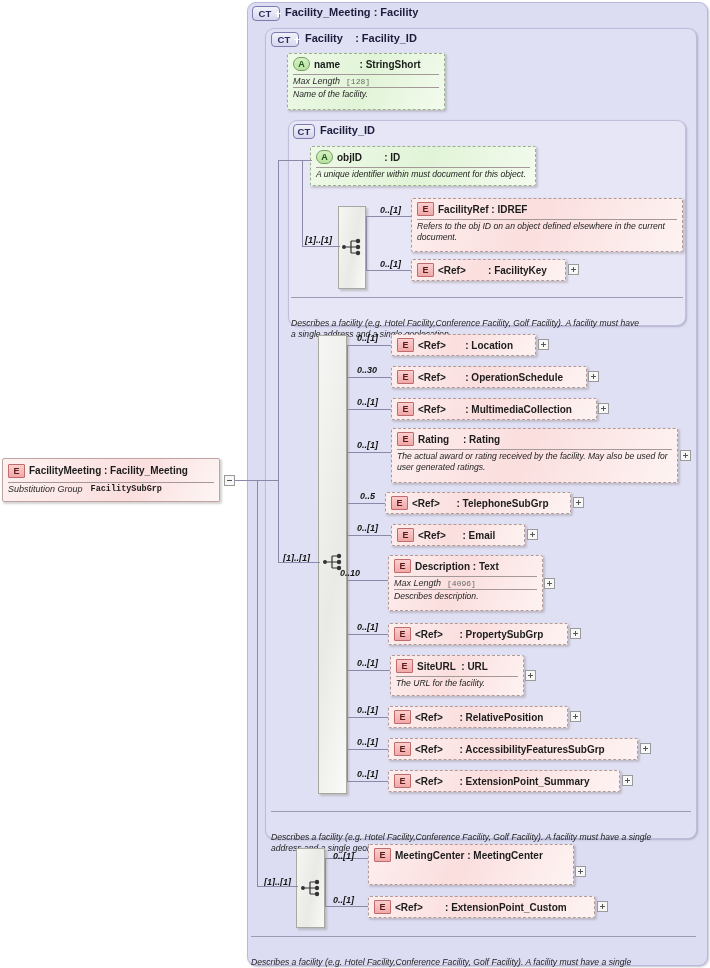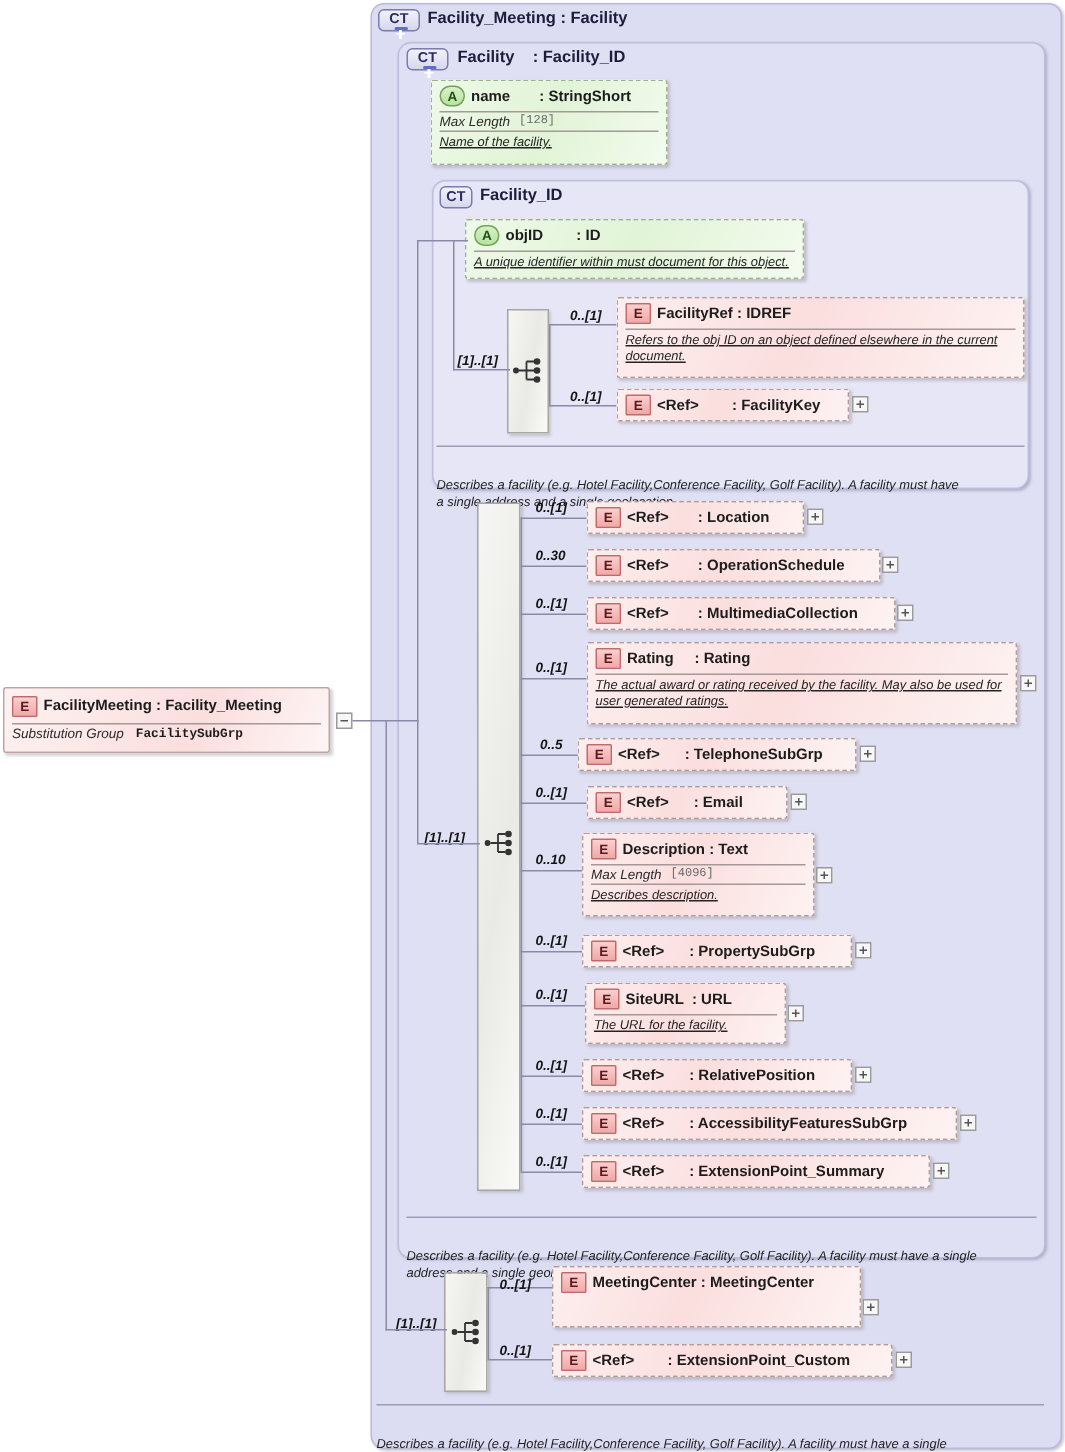--- a/index.html
+++ b/index.html
@@ -37,21 +37,20 @@
     position:absolute;
     display:flex;align-items:center;justify-content:center;
     height:15px;
     border:1px solid #7b7bb0;
     border-radius:4px;
     background:linear-gradient(#f2f2fb,#d7d7ec);
     font-size:9.5px;font-weight:bold;color:#2c2c60;
     letter-spacing:.2px;
     padding:0 6px;
     box-sizing:border-box;
-    flex-direction:column;
   }
   .ct-badge .plus{
     display:inline-block;width:9px;height:9px;margin-left:2px;
     position:relative;border-radius:2px;background:#5b6fd0;
   }
   .ct-badge .plus:before,.ct-badge .plus:after{
     content:"";position:absolute;background:#fff;
   }
   .ct-badge .plus:before{left:1.5px;top:3.7px;width:6px;height:1.6px;}
   .ct-badge .plus:after{top:1.5px;left:3.7px;height:6px;width:1.6px;}
@@ -105,30 +104,30 @@
     color:#22501a;
     border-radius:7px;
   }
   .node-name{
     font-size:10px;font-weight:bold;color:#1c1c1c;white-space:pre;
   }
   .facet-row{
     border-top:1px solid #a59898;
     margin:0 5px;
     padding:1px 0 1px 0;
-    display:flex;white-space:pre;
+    display:flex;align-items:center;white-space:pre;
   }
   .facet-label{font-size:9px;font-style:italic;color:#2b2b2b;}
   .facet-val{font-size:8px;color:#6a6a6a;margin-left:6px;font-family:"Liberation Mono",monospace;}
   .node-doc{
     font-size:8.6px;font-style:italic;color:#232323;
     padding:1px 5px 2px 5px;
     line-height:1.25;
   }
-  .node-doc.bordered{border-top:1px solid #a59898;margin:0 5px;padding-left:0;padding-right:0;text-decoration:underline;}
+  .node-doc.bordered{border-top:1px solid #a59898;margin:0 5px;padding-left:0;padding-right:0;}
 
   
   .plusbox{
     position:absolute;
     width:11px;height:11px;
     border:1px solid #9a9a9a;
     background:#f7f7f7;
     box-sizing:border-box;
   }
   .plusbox:before,.plusbox:after{content:"";position:absolute;background:#555;}
@@ -331,21 +330,21 @@
   <div class="card" style="left:357px;top:523px;">0..[1]</div>
   <div class="node elem" style="left:391px;top:524px;width:134px;height:22px;">
     <div class="node-head">
       <span class="badge e">E</span>
       <span class="node-name">&lt;Ref&gt;      : Email</span>
     </div>
   </div>
   <div class="plusbox" style="left:527px;top:529px;"></div>
 
   <div class="ln lnh" style="left:347px;top:580px;width:44px;"></div>
-  <div class="card" style="left:357px;top:568px;">0..10</div>
+  <div class="card" style="left:340px;top:568px;">0..10</div>
   <div class="node elem" style="left:388px;top:555px;width:155px;height:56px;">
     <div class="node-head">
       <span class="badge e">E</span>
       <span class="node-name">Description : Text</span>
     </div>
     <div class="facet-row">
       <span class="facet-label">Max Length</span>
       <span class="facet-val">[4096]</span>
     </div>
     <div class="node-doc bordered">Describes description.</div>

